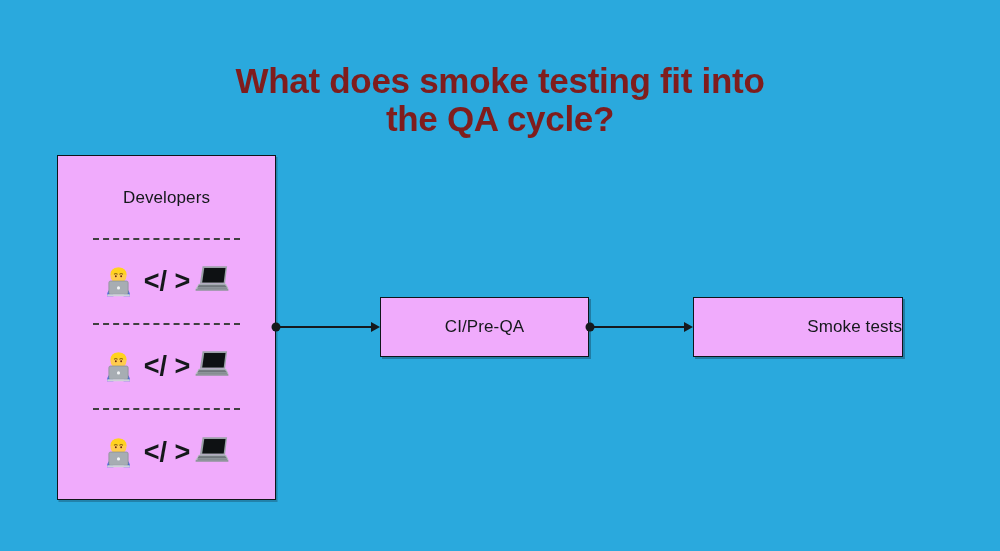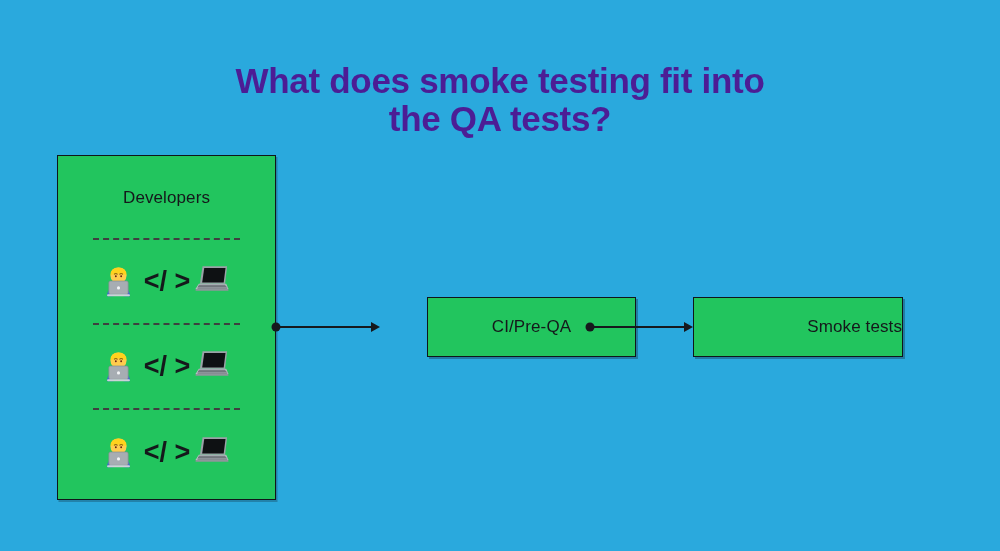--- a/index.html
+++ b/index.html
@@ -7,34 +7,34 @@
     position:relative;
     width:1000px;height:551px;
     background:#2AA9DD;
     overflow:hidden;
     font-family:"Liberation Sans", sans-serif;
   }
   
   .title{
     position:absolute;top:39px;left:0;width:1000px;
     text-align:center;
-    color:#4c1d95;
+    color:#7f1d1d;
     font-size:35px;line-height:38px;font-weight:800;
     letter-spacing:-0.3px;
   }
   
   .diag-box{
     position:absolute;
-    background:#22c55e;
+    background:#f0abfc;
     border:1.6px solid #10151A;
     box-sizing:border-box;
     box-shadow:2px 2px 0 rgba(16,40,56,0.35);
   }
   .dev-box{ left:57px;top:155px;width:219px;height:345px; box-shadow:1.5px 2px 0 rgba(16,40,56,0.3); }
-  .ci-box{ left:380px;top:297px;width:209px;height:60px; display:flex;align-items:center;justify-content:center;margin-left:47px; }
+  .ci-box{ left:380px;top:297px;width:209px;height:60px; display:flex;align-items:center;justify-content:center; }
   .smoke-box{ left:693px;top:297px;width:210px;height:60px; display:flex;align-items:center;justify-content:flex-end; }
   .box-label{
     font-size:17px;color:#15181B;letter-spacing:0.1px;
   }
   .dev-label{
     position:absolute;top:32px;left:0;width:100%;
     text-align:center;
   }
   
   .dash{
@@ -58,21 +58,21 @@
   .connector{position:absolute;width:116px;height:16px;}
   .conn-1{left:270px;top:319px;}
   .conn-2{left:584px;top:319px;}
 </style>
 </head>
 <body>
 
 <div class="canvas">
 
   <h1 class="title"><span>What does smoke testing fit into</span><br>
-    <span>the QA tests?</span>
+    <span>the QA cycle?</span>
   </h1>
 
   <div class="diag-box dev-box">
     <div class="box-label dev-label">Developers</div>
 
     <div class="dash dash-1"></div>
     <div class="dash dash-2"></div>
     <div class="dash dash-3"></div>
 
     <div class="dev-row row-1">

